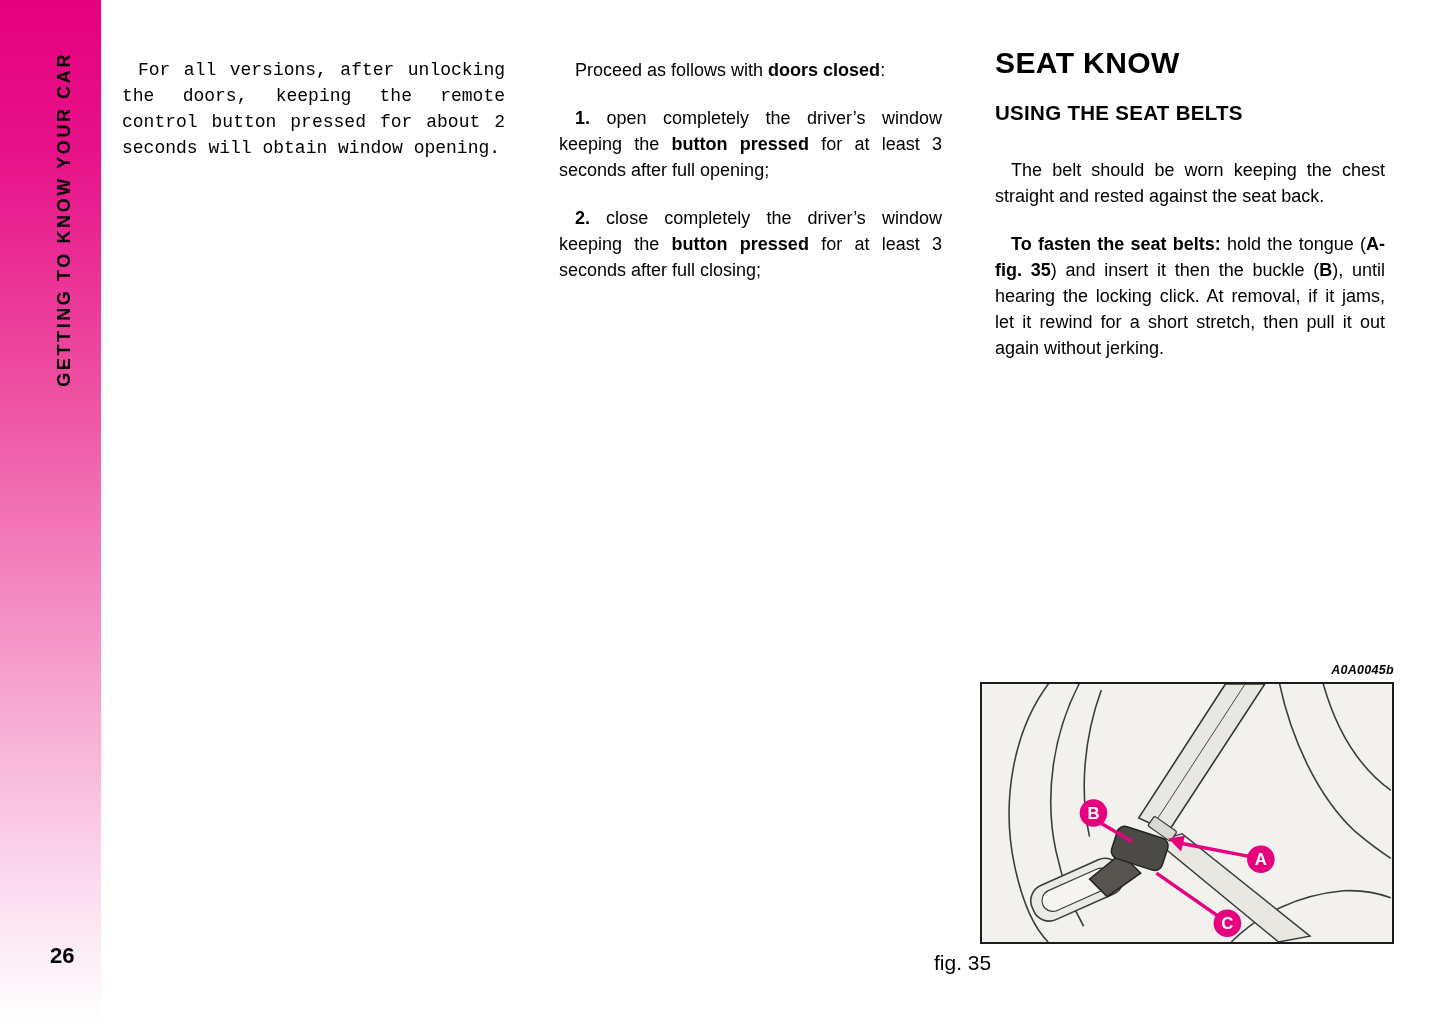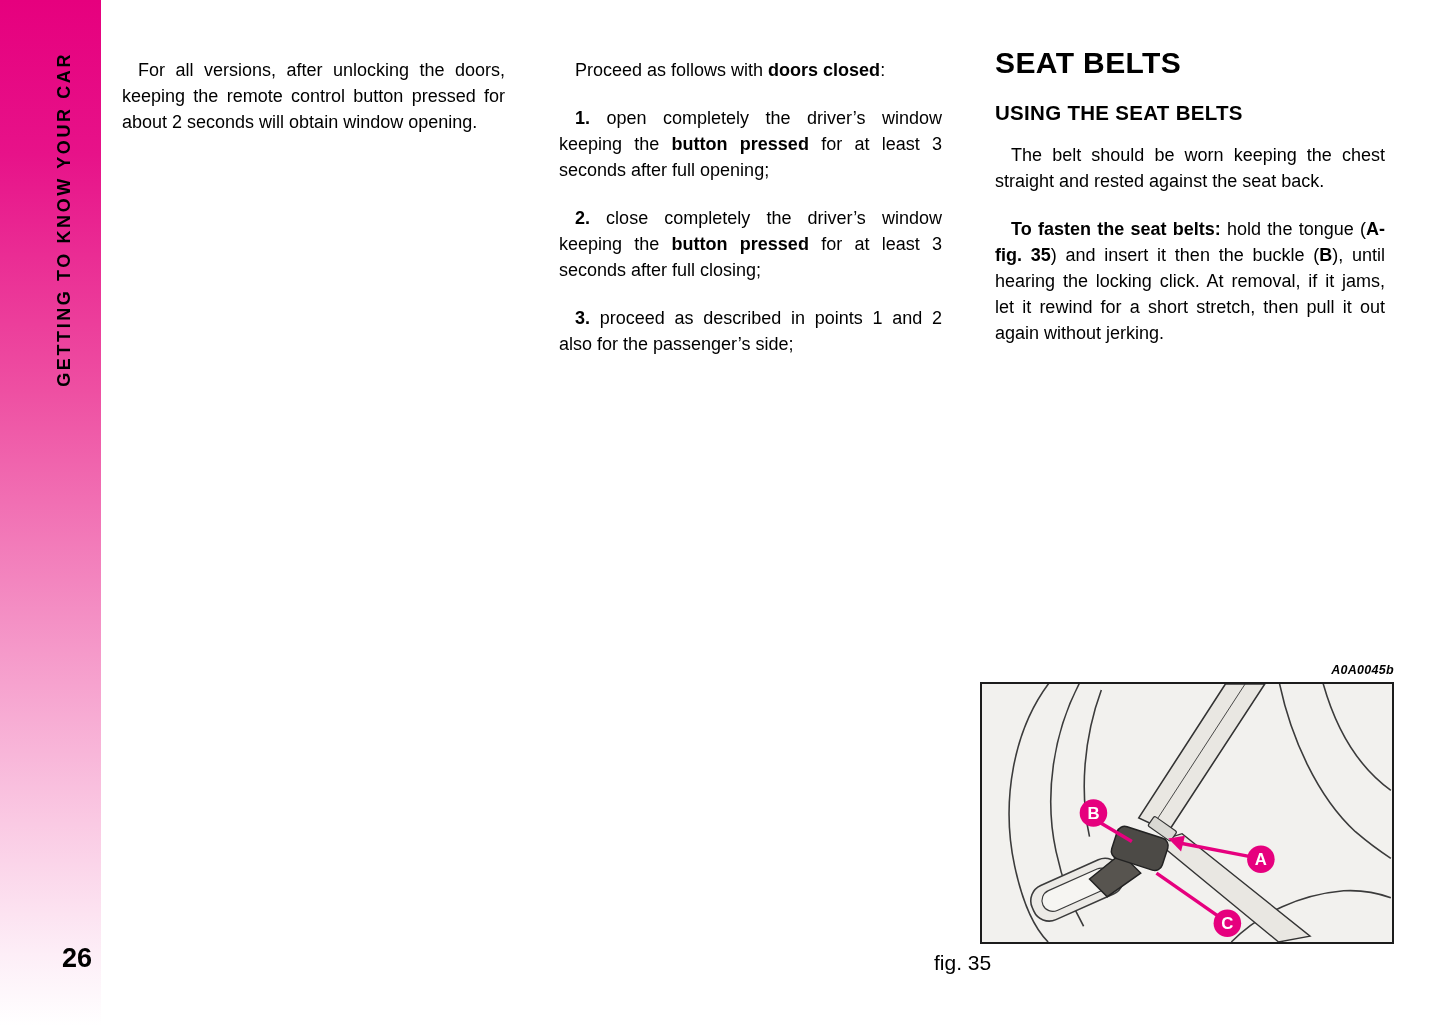--- a/index.html
+++ b/index.html
@@ -14,32 +14,32 @@
   .sidebar {
     position:absolute; left:0; top:0; width:101px; height:1026px;
     background:linear-gradient(180deg,#e6007e 0%,#e71289 15%,#ee4fa2 38%,#f48fc4 60%,#fac9e3 80%,#fdeef7 93%,#ffffff 100%);
   }
   .vtext {
     position:absolute; left:54px; top:52px;
     writing-mode:vertical-rl; transform:rotate(180deg);
     font-weight:700; font-size:18px; letter-spacing:2.6px;
     color:#000; white-space:nowrap;
   }
-  .pagenum { position:absolute; left:62px; top:943px; font-size:27px; font-weight:700; }
+  .pagenum { position:absolute; left:50px; top:943px; font-size:22px; font-weight:700; }
 
   
   .col { position:absolute; font-size:18px; line-height:26px; text-align:justify; }
-  .col1 { left:122px; top:57px; width:383px; }
+  .col1 { left:122px; top:57px; width:383px;font-family:Liberation Mono, monospace; }
   .col2 { left:559px; top:57px; width:383px; }
   .col3 { left:995px; top:50px; width:390px; }
   .para + .para { margin-top:22px; }
   .indent { text-indent:16px; }
 
   .col3 h1 { font-size:30px; font-weight:700; letter-spacing:0.4px; margin-bottom:24px; text-align:left; }
-  .col3 h2 { font-size:20.5px; font-weight:700; letter-spacing:0.3px; margin-bottom:16px; text-align:left; }
+  .col3 h2 { font-size:20.5px; font-weight:700; letter-spacing:0.3px; margin-bottom:31px; text-align:left; }
 
   
   .fig-code { position:absolute; left:980px; top:663px; width:414px; text-align:right; font-size:12.5px; font-weight:700; letter-spacing:0.3px;font-style:italic; }
   .fig-box  { position:absolute; left:980px; top:682px; width:414px; height:262px; border:2px solid #1c1c1c; background:#f2f1ee; }
   .fig-box svg { display:block; width:100%; height:100%; }
   .fig-caption { position:absolute; left:934px; top:951px; font-size:21px; }
 </style>
 </head>
 <body>
 
@@ -54,26 +54,25 @@
     <p class="para indent">For all versions, after unlocking the doors, keeping the remote control button pressed for about 2 seconds will obtain window opening.</p>
   </section>
 
   <section class="col col2">
     <p class="para indent"><span>Proceed as follows with </span><b>doors closed</b><span>:</span></p>
 
     <p class="para indent"><b>1.</b><span> open completely the driver’s window keeping the </span><b>button pressed</b><span> for at least 3 seconds after full opening;</span></p>
 
     <p class="para indent"><b>2.</b><span> close completely the driver’s window keeping the </span><b>button pressed</b><span> for at least 3 seconds after full closing;</span></p>
 
-    <p class="para indent"><b>3.</b><span> proceed as described in points 1 and 2 also for the passenger’s side;</span><b></b><span></span></p>
 
   </section>
 
   <section class="col col3">
-    <h1>SEAT BELTS</h1>
+    <h1>SEAT KNOW</h1>
     <h2>USING THE SEAT BELTS</h2>
     <p class="para indent">The belt should be worn keeping the chest straight and rested against the seat back.</p>
     <p class="para indent"><b>To fasten the seat belts:</b><span> hold the tongue (</span><b>A-fig. 35</b><span>) and insert it then the buckle (</span><b>B</b><span>), until hearing the locking click. At removal, if it jams, let it rewind for a short stretch, then pull it out again without jerking.</span></p>
   </section>
 
   <div class="fig-code">A0A0045b</div>
 
   <div class="fig-box">
     <svg viewBox="0 0 414 262">
 

